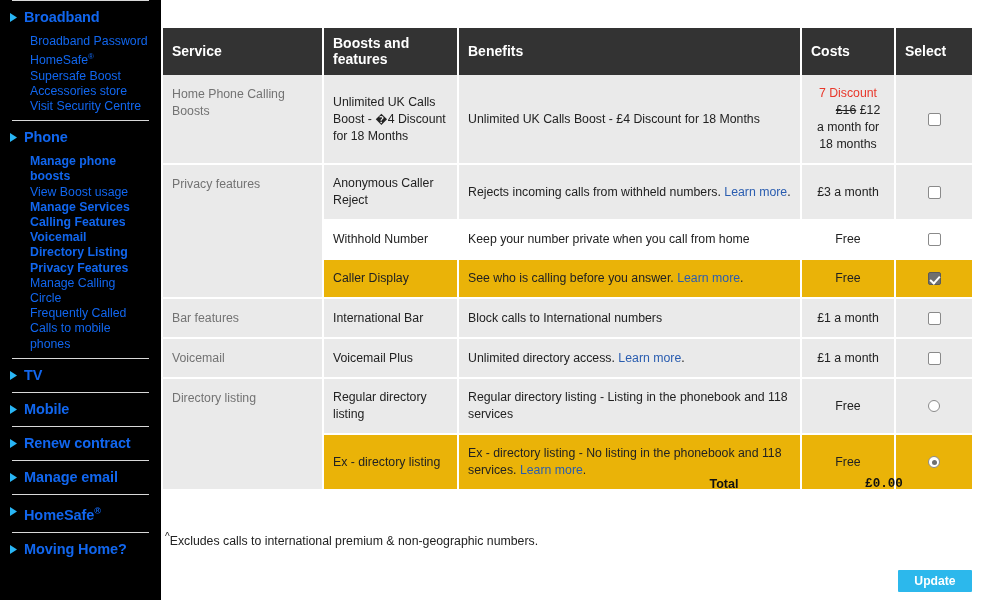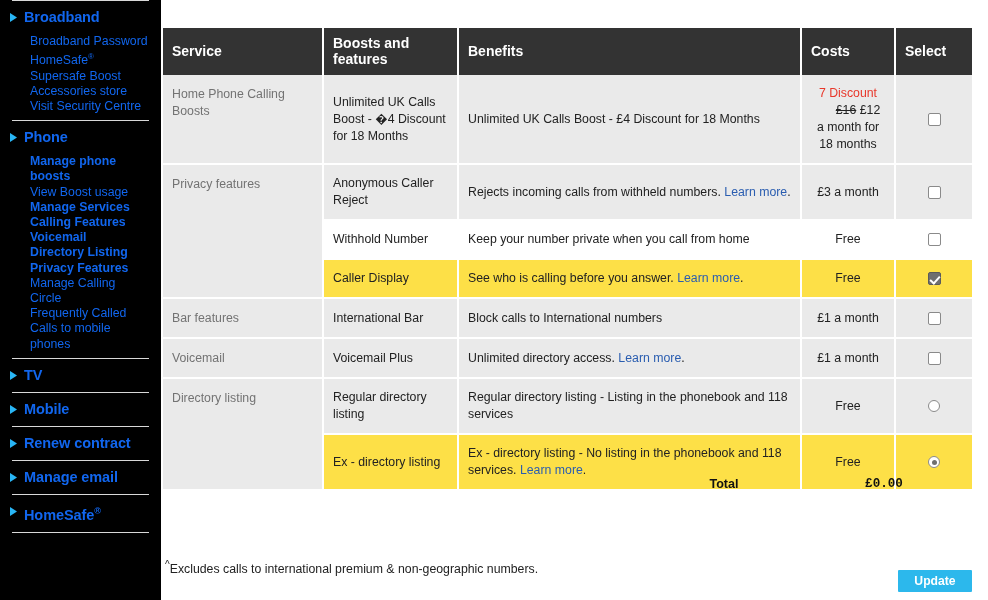--- a/index.html
+++ b/index.html
@@ -103,21 +103,21 @@
     line-height: 17px;
     color: #222;
   }
   table.svc td:last-child { border-right: none; }
   table.svc td.group {
     color: #737373;
     vertical-align: top;
     padding-top: 11px;
   }
   table.svc td.white { background: #ffffff; }
-  table.svc td.pink  { background: #fde047; }
+  table.svc td.pink  { background: #eab308; }
   table.svc td.cost  { text-align: center; }
   table.svc td.sel   { text-align: center; padding-left: 0; padding-right: 0; }
 
   .ln { color: #2a5db0; text-decoration: none; cursor: pointer; }
   .costline { display: block; text-align: center; }
   .disc { color: #e8372a; }
   .strike { text-decoration: line-through; margin-left: 20px; }
 
   
   .cbx {
@@ -178,21 +178,21 @@
   #total-value {
     position: absolute;
     left: 641px; top: 0;
     width: 160px;
     text-align: center;
     font-family: Liberation Mono, monospace;
   }
 
   #footnote {
     position: absolute;
-    left: 2px; top: 559px;
+    left: 2px; top: 531px;
     font-size: 12.3px;
     color: #222;
   }
   #footnote sup { font-size: 10px; }
 
   #update-btn {
     position: absolute;
     left: 735px; top: 570px;
     width: 74px; height: 22px;
     background: #2cb8ec;
@@ -305,20 +305,30 @@
           <div class="nav-top">
             <span class="nav-arrow">
               <svg width="7" height="9" viewBox="0 0 7 9">
                 <polygon points="0,0 7,4.5 0,9" fill="#29b6f6"></polygon>
               </svg>
             </span>
             <span class="nav-top-label">HomeSafe<sup>®</sup></span>
           </div>
         </div>
         <div class="nav-rule"></div>
+        <div class="nav-group">
+          <div class="nav-top">
+            <span class="nav-arrow">
+              <svg width="7" height="9" viewBox="0 0 7 9">
+                <polygon points="0,0 7,4.5 0,9" fill="#29b6f6"></polygon>
+              </svg>
+            </span>
+            <span class="nav-top-label">Moving Home?</span>
+          </div>
+        </div>
       </div>
   </div>
 
   <div id="main">
 
     <table class="svc">
       <colgroup>
         <col style="width:160px">
         <col style="width:135px">
         <col style="width:343px">

